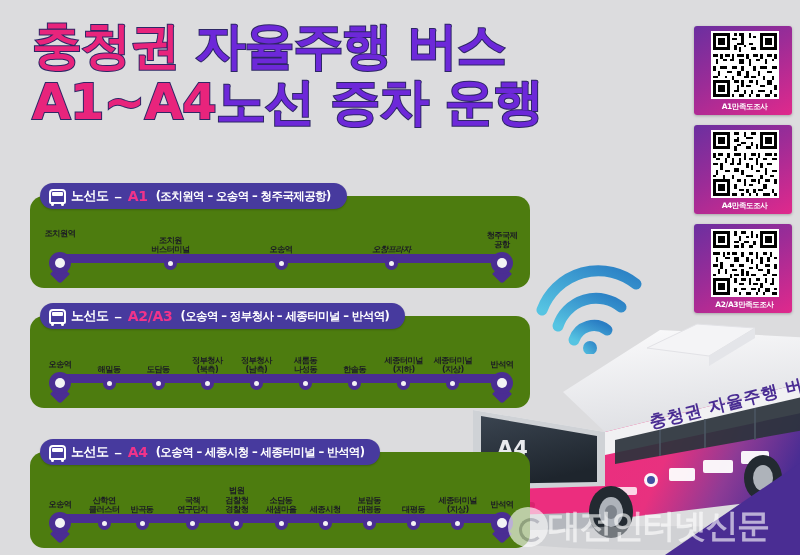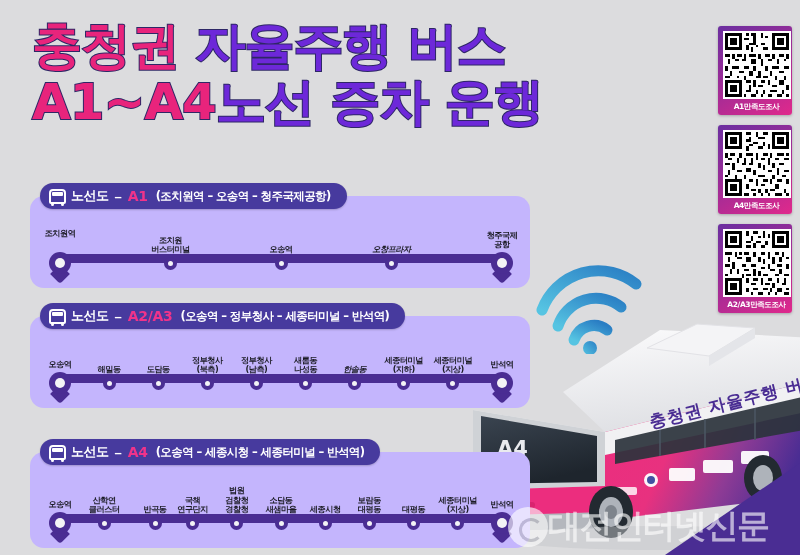--- a/index.html
+++ b/index.html
@@ -62,21 +62,21 @@
   .qr-column {
     position: absolute;
     right: 8px;
     top: 26px;
     display: flex;
     flex-direction: column;
     gap: 10px;
     z-index: 7;
   }
   .qr-card {
-    width: 74px;
+    width: 98px;
     padding: 5px 2px 3px 5px;
     border-radius: 3px;
     background: linear-gradient(150deg, #6b2fa0 0%, #9c2c97 45%, #e0298c 100%);
     display: flex;
     flex-direction: column;
     align-items: center;
     box-shadow: 0 1px 3px rgba(0,0,0,.25);
   }
   .qr-img {
     width: 68px;
@@ -91,21 +91,21 @@
     color: #ffffff;
     letter-spacing: -0.4px;
     white-space: nowrap;
     font-family: "DejaVu Sans", sans-serif;
   }
 
   
   .route-card {
     position: absolute;
     left: 30px;
-    background: #c4b5fd;
+    background: #4d7c0f;
     border-radius: 14px;
     z-index: 4;
   }
   #card-a1  { top: 196px; width: 500px; height: 92px; }
   #card-a23 { top: 316px; width: 500px; height: 92px; }
   #card-a4  { top: 452px; width: 500px; height: 96px; }
 
   
   .route-badge {
     position: absolute;
@@ -771,21 +771,21 @@
           <div class="stop" style="left: 208.444px;">
             <div class="stop-label">정부청사
 (남측)</div>
             <div class="dot"></div>
           </div>
           <div class="stop" style="left: 257.556px; justify-content: space-between;">
             <div class="stop-label">새롬동
 나성동</div>
             <div class="dot"></div>
           </div>
-          <div class="stop" style="left: 306.667px; font-style: italic;">
+          <div class="stop" style="left: 306.667px;">
             <div class="stop-label">한솔동</div>
             <div class="dot"></div>
           </div>
           <div class="stop" style="left: 355.778px;">
             <div class="stop-label">세종터미널
 (지하)</div>
             <div class="dot"></div>
           </div>
           <div class="stop" style="left: 404.889px;">
             <div class="stop-label">세종터미널
@@ -826,21 +826,21 @@
               <span class="tail"></span>
               <span class="head"></span>
               <span class="hole"></span>
             </div>
           </div>
           <div class="stop" style="left: 56.2px;">
             <div class="stop-label">산학연
 클러스터</div>
             <div class="dot"></div>
           </div>
-          <div class="stop" style="left: 107px;">
+          <div class="stop" style="left: 94px;">
             <div class="stop-label">반곡동</div>
             <div class="dot"></div>
           </div>
           <div class="stop" style="left: 144.6px;">
             <div class="stop-label">국책
 연구단지</div>
             <div class="dot"></div>
           </div>
           <div class="stop" style="left: 188.8px;">
             <div class="stop-label">법원

